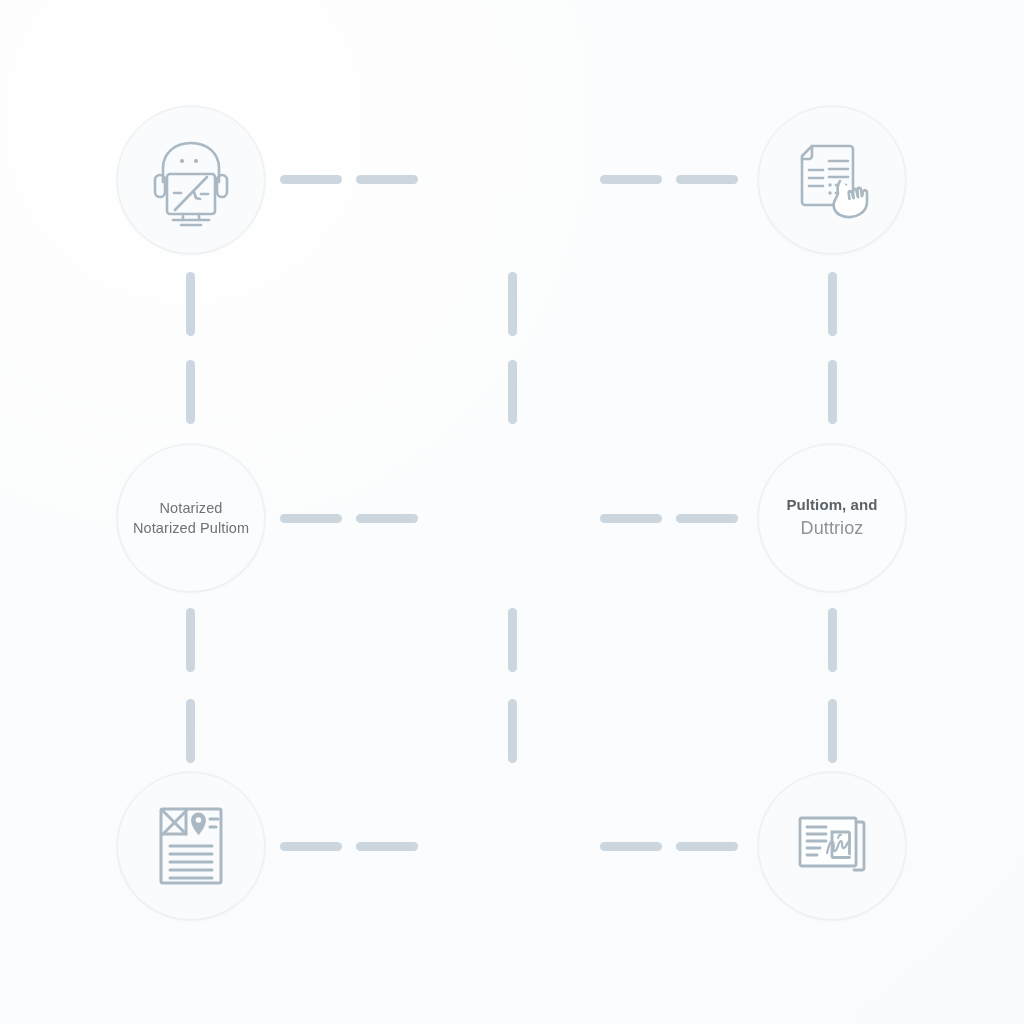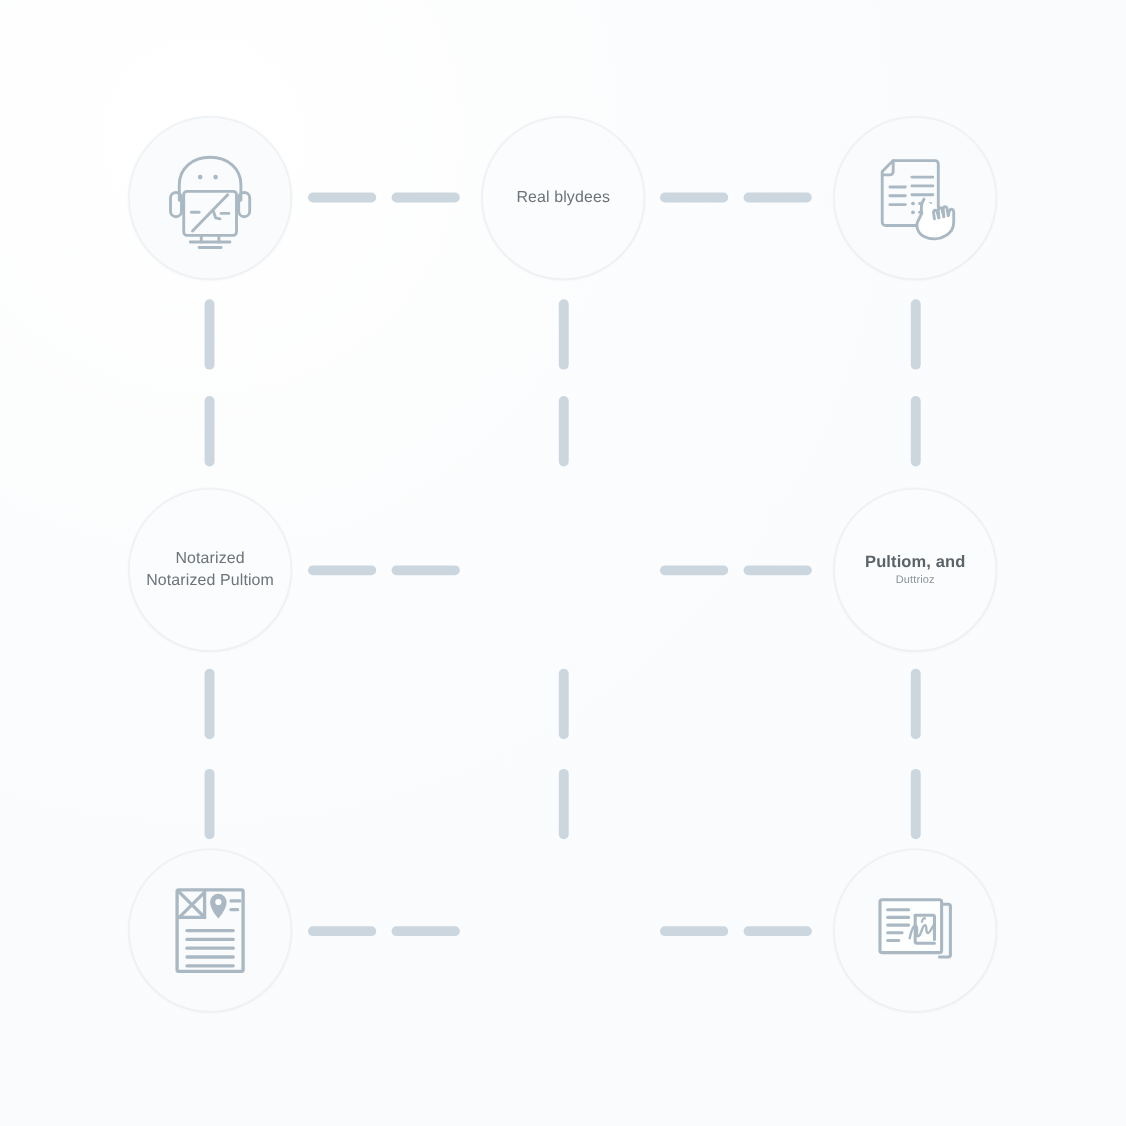--- a/index.html
+++ b/index.html
@@ -52,21 +52,21 @@
   .label-line {
     display: block;
     white-space: nowrap;
   }
   .label-primary {
     font-size: 14.5px;
     color: #6d7378;
     letter-spacing: 0.1px;
   }
   .label-secondary {
-    font-size: 10px;
+    font-size: 18px;
     color: #8d9398;
     letter-spacing: 0.1px;
   }
   .label-strong {
     font-size: 15px;
     font-weight: bold;
     color: #5c6368;
     letter-spacing: 0.1px;
   }
 
@@ -191,25 +191,20 @@
         <path d="M53 62 l2 6 l4 1"></path>
 
         <path d="M42 84 v6"></path>
         <path d="M58 84 v6"></path>
         <path d="M32 90 h36"></path>
         <path d="M40 95 h20"></path>
       </svg>
     </div>
   </div>
 
-  <div class="node" style="left:438px; top:106px;">
-    <div class="node-label">
-      <span class="label-line label-primary">Real blydees</span>
-    </div>
-  </div>
 
   <div class="node icon-node" style="left:758px; top:106px;">
     <div class="icon-wrap">
       <svg width="100" height="100" viewBox="0 0 100 100" fill="none" stroke="#a9b8c2" stroke-width="2.6" stroke-linecap="round" stroke-linejoin="round">
 
         <path d="M30 16 H68 a3 3 0 0 1 3 3 V72 a3 3 0 0 1 -3 3 H23 a3 3 0 0 1 -3 -3 V26 Z"></path>
         <path d="M30 16 V26 a3 3 0 0 1 -3 3 H20"></path>
 
         <path d="M27 40 h14"></path>
         <path d="M27 48 h14"></path>

